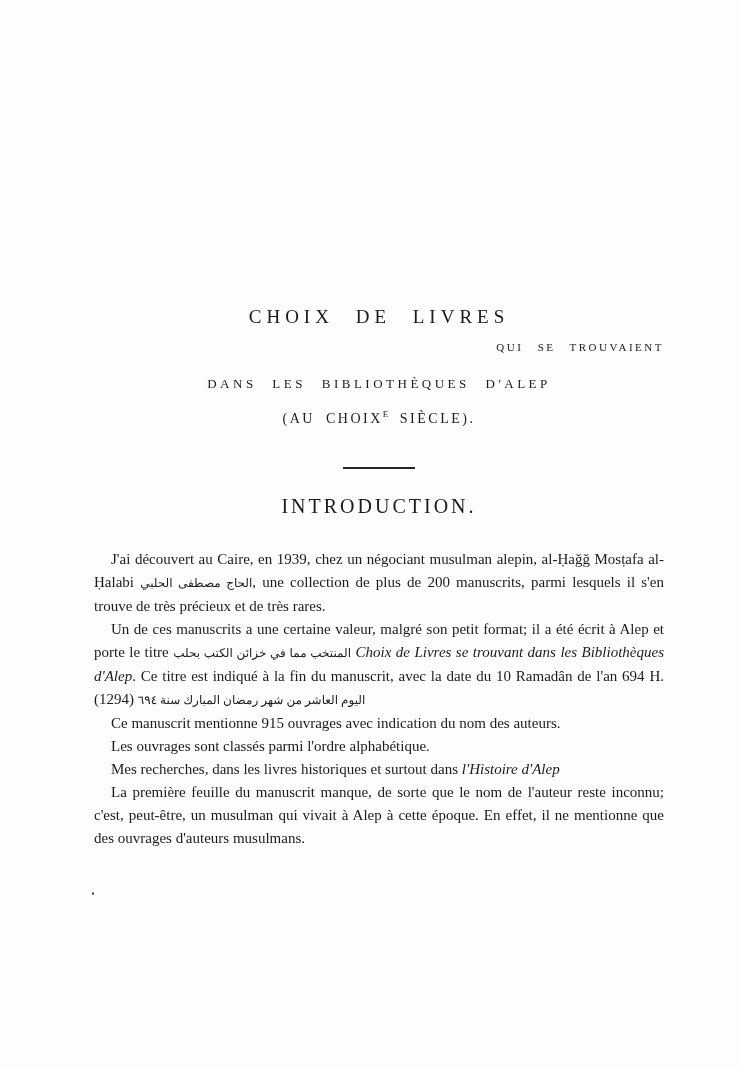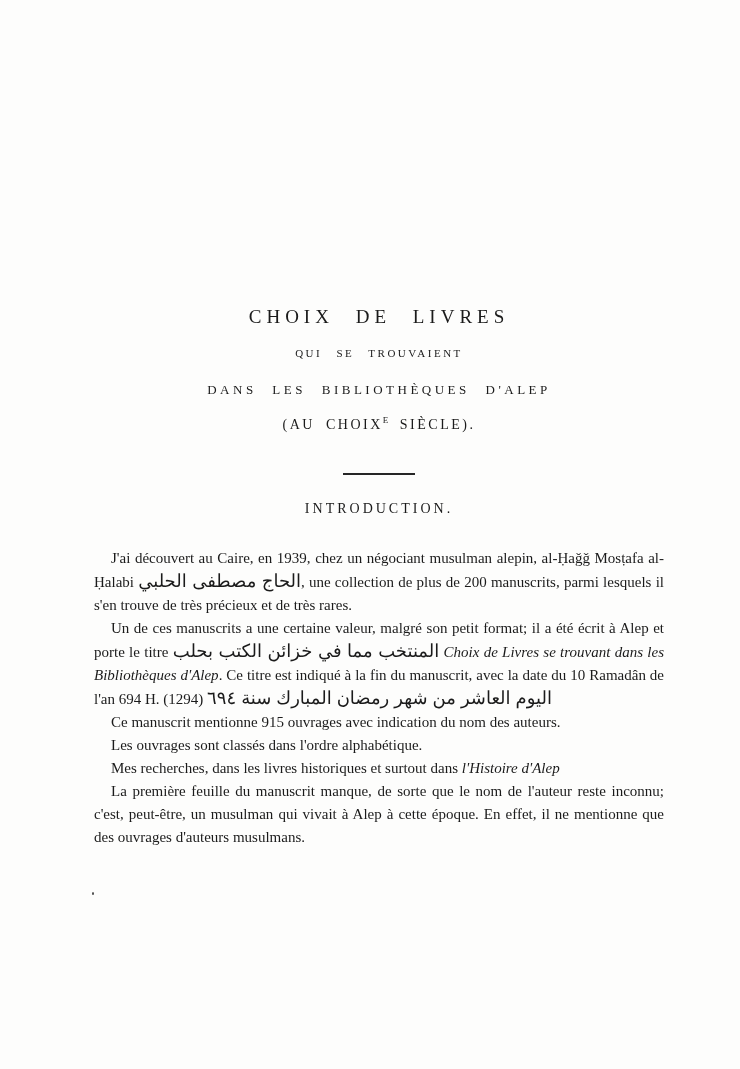--- a/index.html
+++ b/index.html
@@ -9,32 +9,32 @@
     height: 1069px;
     background: #fdfdfc;
     font-family: "Liberation Serif", "DejaVu Serif", serif;
     color: #1b1b1b;
     position: relative;
     overflow: hidden;
   }
   .page { position: absolute; left: 94px; top: 0; width: 570px; }
   .title-block { text-align: center; }
   .t1 { margin-top: 306px; font-size: 19px; letter-spacing: 5px; word-spacing: 12px; white-space: nowrap; }
-  .t2 { margin-top: 19px; font-size: 11px; letter-spacing: 2.5px; word-spacing: 9px; }
+  .t2 { margin-top: 13px; font-size: 11px; letter-spacing: 2.5px; word-spacing: 9px; text-align: right; }
   .t3 { margin-top: 23px; font-size: 13px; letter-spacing: 3.5px; word-spacing: 9px; white-space: nowrap; }
   .t4 { margin-top: 17px; font-size: 14px; letter-spacing: 2.5px; word-spacing: 5px; }
   .t4 .sup { font-size: 9px; vertical-align: super; letter-spacing: 0.5px; }
   .divider { width: 72px; height: 2px; background: #262626; margin: 40px auto 0 auto; }
-  .t5 { margin-top: 26px; font-size: 14px; letter-spacing: 3px; }
+  .t5 { margin-top: 26px; font-size: 20px; letter-spacing: 3px; }
   .body-text { margin-top: 30px; font-size: 15px; line-height: 23px; text-align: justify; }
   .body-text p { margin: 0; text-indent: 17px; }
   .it { font-style: italic; }
   .ar {
-    font-family: Liberation Sans, sans-serif;
-    font-size: 18px;
+    font-family: Liberation Serif, serif;
+    font-size: 12px;
     unicode-bidi: isolate;
   }
   .ink-dot {
     position: absolute; left: 92px; top: 892px;
     width: 2px; height: 3px; background: #4a4a4a; border-radius: 50%;
   }
 </style>
 </head>
 <body>
 
@@ -46,20 +46,20 @@
     <div class="t3">DANS LES BIBLIOTHÈQUES D'ALEP</div>
     <div class="t4"><span>(AU CHOIX</span><span class="sup">E</span><span> SIÈCLE).</span></div>
     <div class="divider"></div>
     <div class="t5">INTRODUCTION.</div>
   </header>
 
   <main class="body-text">
     <p><span>J'ai découvert au Caire, en 1939, chez un négociant musulman alepin, al-Ḥaǧǧ Mosṭafa al-Ḥalabi </span><span class="ar">الحاج مصطفى الحلبي</span><span>, une collection de plus de 200 manuscrits, parmi lesquels il s'en trouve de très précieux et de très rares.</span></p>
     <p><span>Un de ces manuscrits a une certaine valeur, malgré son petit format; il a été écrit à Alep et porte le titre </span><span class="ar">المنتخب مما في خزائن الكتب بحلب</span><span class="it"> Choix de Livres se trouvant dans les Bibliothèques d'Alep</span><span>. Ce titre est indiqué à la fin du manuscrit, avec la date du 10 Ramadân de l'an 694 H. (1294) </span><span class="ar">اليوم العاشر من شهر رمضان المبارك سنة ٦٩٤</span></p>
     <p><span>Ce manuscrit mentionne 915 ouvrages avec indication du nom des auteurs.</span></p>
-    <p><span>Les ouvrages sont classés dans l'ordre alphabétique.</span></p>
+    <p><span>Les ouvrages sont classés parmi l'ordre alphabétique.</span></p>
     <p><span>Mes recherches, dans les livres historiques et surtout dans </span><span class="it">l'Histoire d'Alep</span></p>
     <p><span>La première feuille du manuscrit manque, de sorte que le nom de l'auteur reste inconnu; c'est, peut-être, un musulman qui vivait à Alep à cette époque. En effet, il ne mentionne que des ouvrages d'auteurs musulmans.</span></p>
   </main>
 
 </div>
 
 <div class="ink-dot"></div>
 
 </body></html>

